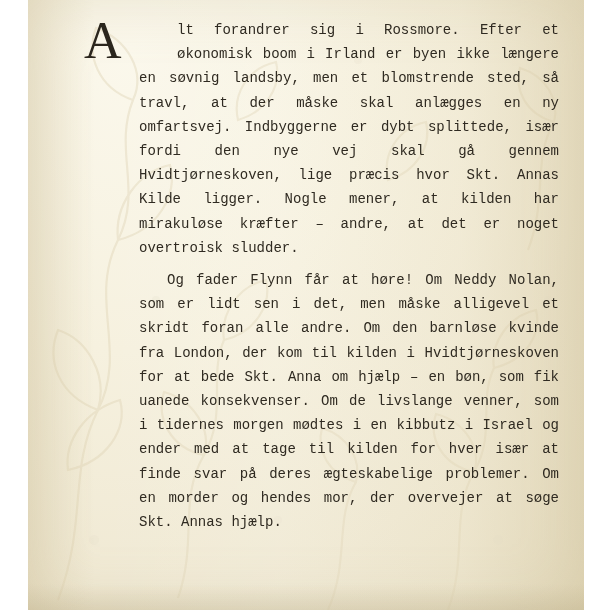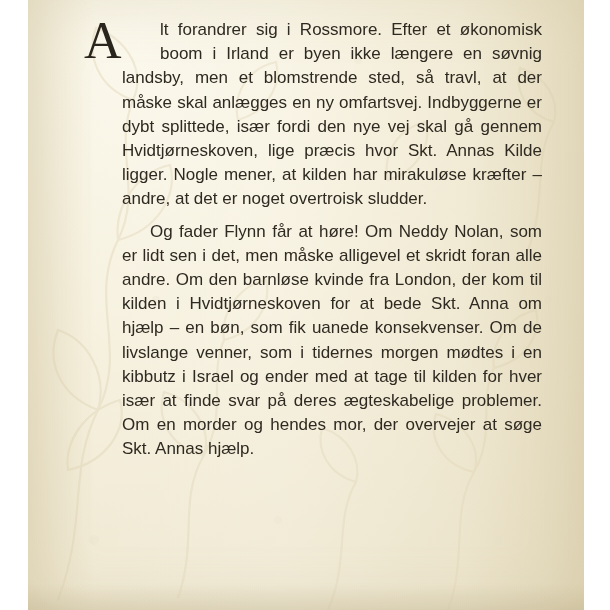--- a/index.html
+++ b/index.html
@@ -49,27 +49,27 @@
     top: 0;
     width: 100%;
     height: 100%;
     opacity: 0.5;
     pointer-events: none;
   }
 
   
   #textblock {
     position: absolute;
-    left: 94px;
+    left: 111px;
     top: 18px;
     width: 420px;
     z-index: 3;
     color: #2f2a21;
-    font-family: Liberation Sans, sans-serif;
-    font-size: 17px;
+    font-family: Liberation Mono, monospace;
+    font-size: 14px;
     line-height: 24.2px;
     text-align: justify;
     -webkit-font-smoothing: antialiased;
   }
   #textblock p {
     margin: 0 0 0 0;
   }
   #textblock p.indent {
     text-indent: 28px;
     margin-top: 8px;

